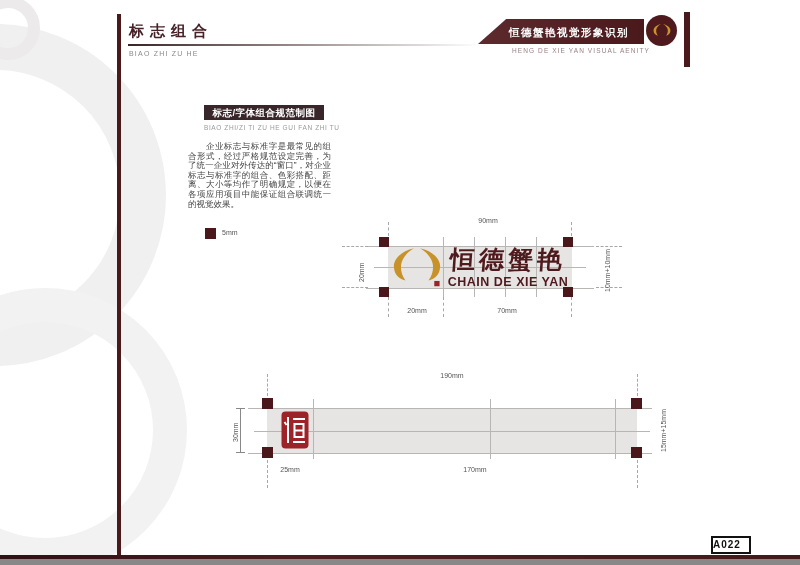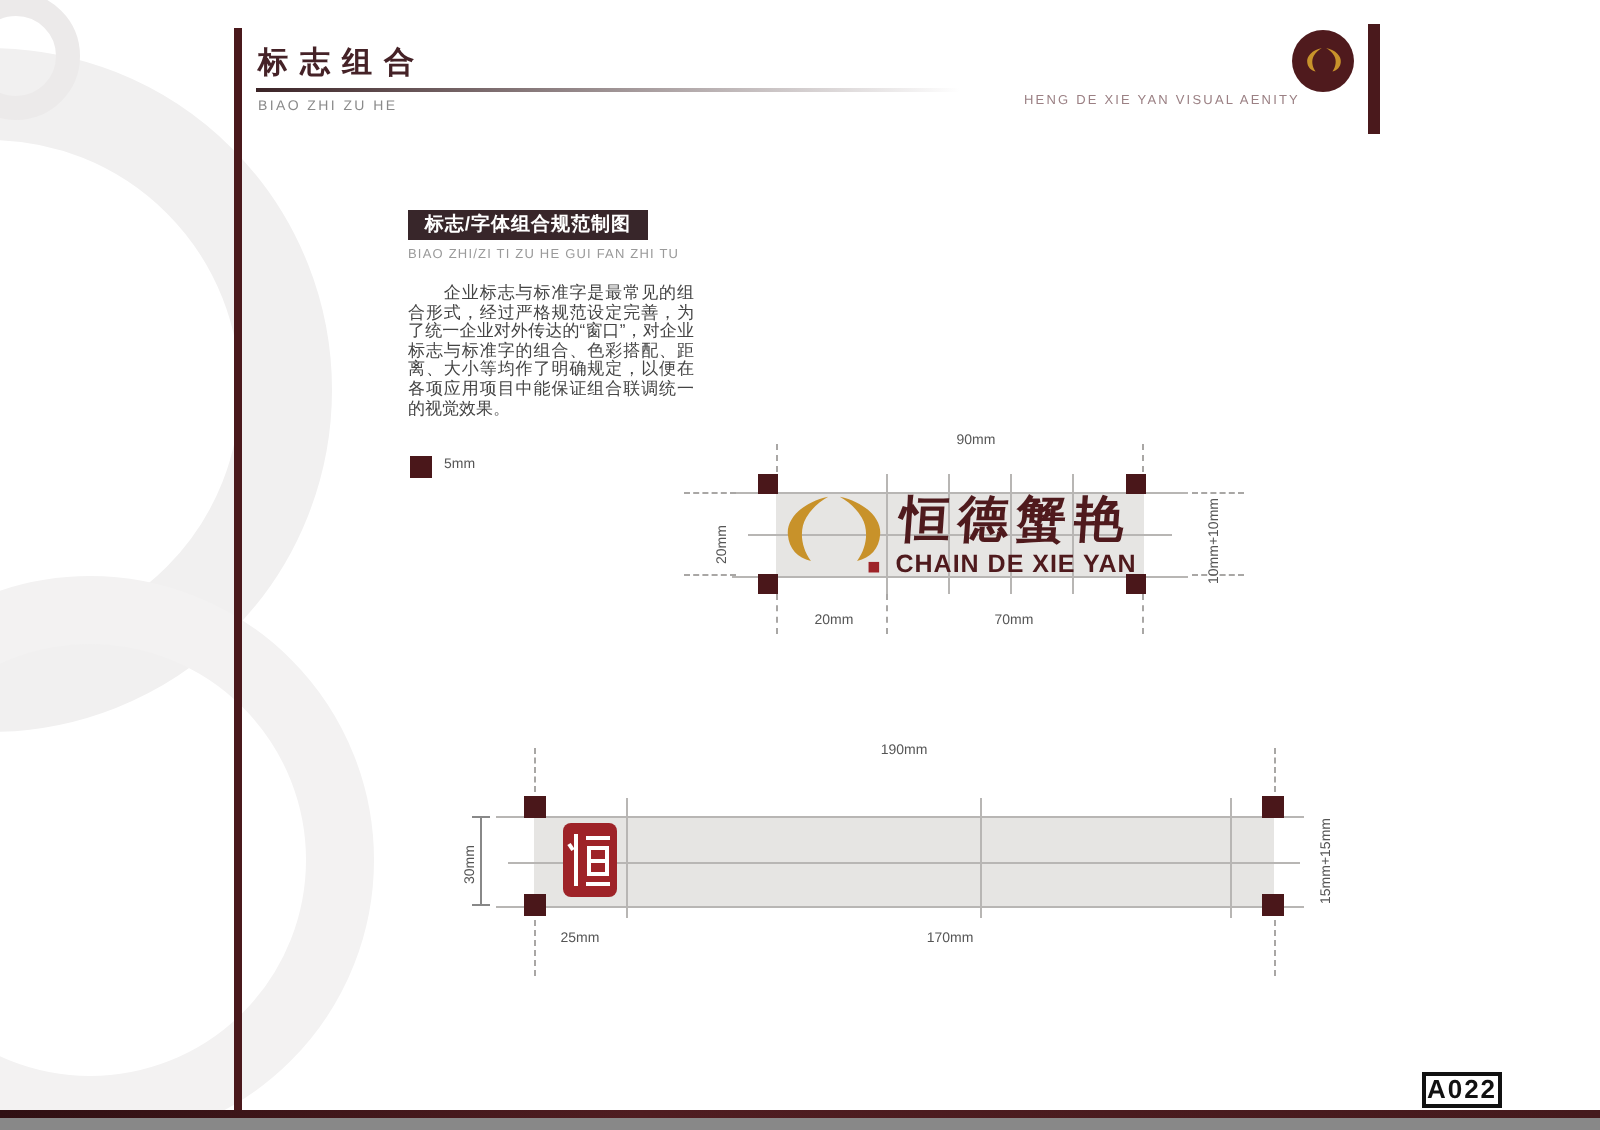--- a/index.html
+++ b/index.html
@@ -25,21 +25,21 @@
   .banner-sub{left:512px;top:47px;font-size:6.5px;color:#9b8084;letter-spacing:1.1px;white-space:nowrap;}
   .brand-circle{left:646px;top:15px;width:31px;height:31px;border-radius:50%;background:#4f1a1d;
                 display:flex;align-items:center;justify-content:center;}
   .bar-right{left:684px;top:12px;width:6px;height:55px;background:#4a191c;}
 
   
   .sec-box{left:204px;top:105px;width:120px;height:15px;background:#38262a;color:#fff;
            font-size:9.5px;font-weight:bold;line-height:16px;letter-spacing:0.5px;
            text-align:center;white-space:nowrap;}
   .sec-pinyin{left:204px;top:124px;font-size:6.5px;color:#9a9a9a;letter-spacing:0.6px;white-space:nowrap;}
-  .para{left:204px;top:142px;width:143px;font-size:8.5px;line-height:9.6px;color:#444;
+  .para{left:188px;top:142px;width:143px;font-size:8.5px;line-height:9.6px;color:#444;
         text-align:justify;}
   .legend-swatch{left:205px;top:228px;width:11px;height:11px;background:#4a171a;}
   .legend-label{left:222px;top:229px;font-size:8px;color:#666;}
 
   
   .band{background:#e6e5e3;}
   .cmark{width:10px;height:10px;background:#4a171a;}
   .gl-h{height:1px;background:#b8b6b4;}
   .gl-v{width:1px;background:#b8b6b4;}
   .dash-h{height:0;border-top:1px dashed #a9a7a5;}
@@ -63,38 +63,41 @@
          line-height:28px;color:#242424;white-space:nowrap;}
   .d2-en{left:312px;top:437px;width:322px;text-align:center;font-weight:bold;font-size:12px;
          color:#2e2e2e;letter-spacing:0.2px;white-space:nowrap;}
   .d2-seal{left:281px;top:411px;}
   .brk{background:#888;}
 
   
   .footer-bar{left:0;top:555px;width:800px;height:10px;
               background:linear-gradient(to right,#301013,#4f1d21 40%,#451a1d);}
   .page-code{left:711px;top:536px;width:36px;height:14px;border:2px solid #111;background:#fff;
-             font-size:13px;font-weight:bold;letter-spacing:1px;text-align:center;line-height:14px;color:#111;}
+             font-size:10px;font-weight:bold;letter-spacing:1px;text-align:left;line-height:14px;color:#111;}
 </style>
 </head>
 <body>
 
 <div class="page">
 
   <svg class="abs wm" width="210" height="565">
     <circle cx="-5" cy="195" r="148" fill="none" stroke="#f1f0f0" stroke-width="46"></circle>
     <circle cx="45" cy="430" r="125" fill="none" stroke="#f3f2f2" stroke-width="34"></circle>
     <circle cx="8" cy="28" r="26" fill="none" stroke="#eceaea" stroke-width="12"></circle>
   </svg>
 
   <div class="abs bar-left"></div>
   <div class="abs hdr-title">标志组合</div>
   <div class="abs hdr-rule"></div>
   <div class="abs hdr-pinyin">BIAO ZHI ZU HE</div>
 
+  <div class="abs banner">
+    <div class="banner-title">恒德蟹艳视觉形象识别</div>
+  </div>
   <div class="abs banner-sub">HENG DE XIE YAN VISUAL AENITY</div>
   <div class="abs brand-circle">
     <svg width="18" height="14" viewBox="0 0 100 80">
       <path fill="#c8932b" d="M44,0 C16,6 0,24 2,40 C3,54 12,64 26,67 C15,52 14,34 21,22 C27,12 35,5 44,0 Z"></path>
       <path fill="#c8932b" d="M56,0 C84,6 100,24 98,40 C97,54 88,64 74,67 C85,52 86,34 79,22 C73,12 65,5 56,0 Z"></path>
     </svg>
   </div>
   <div class="abs bar-right"></div>
 
   <div class="abs sec-box">标志/字体组合规范制图</div>

